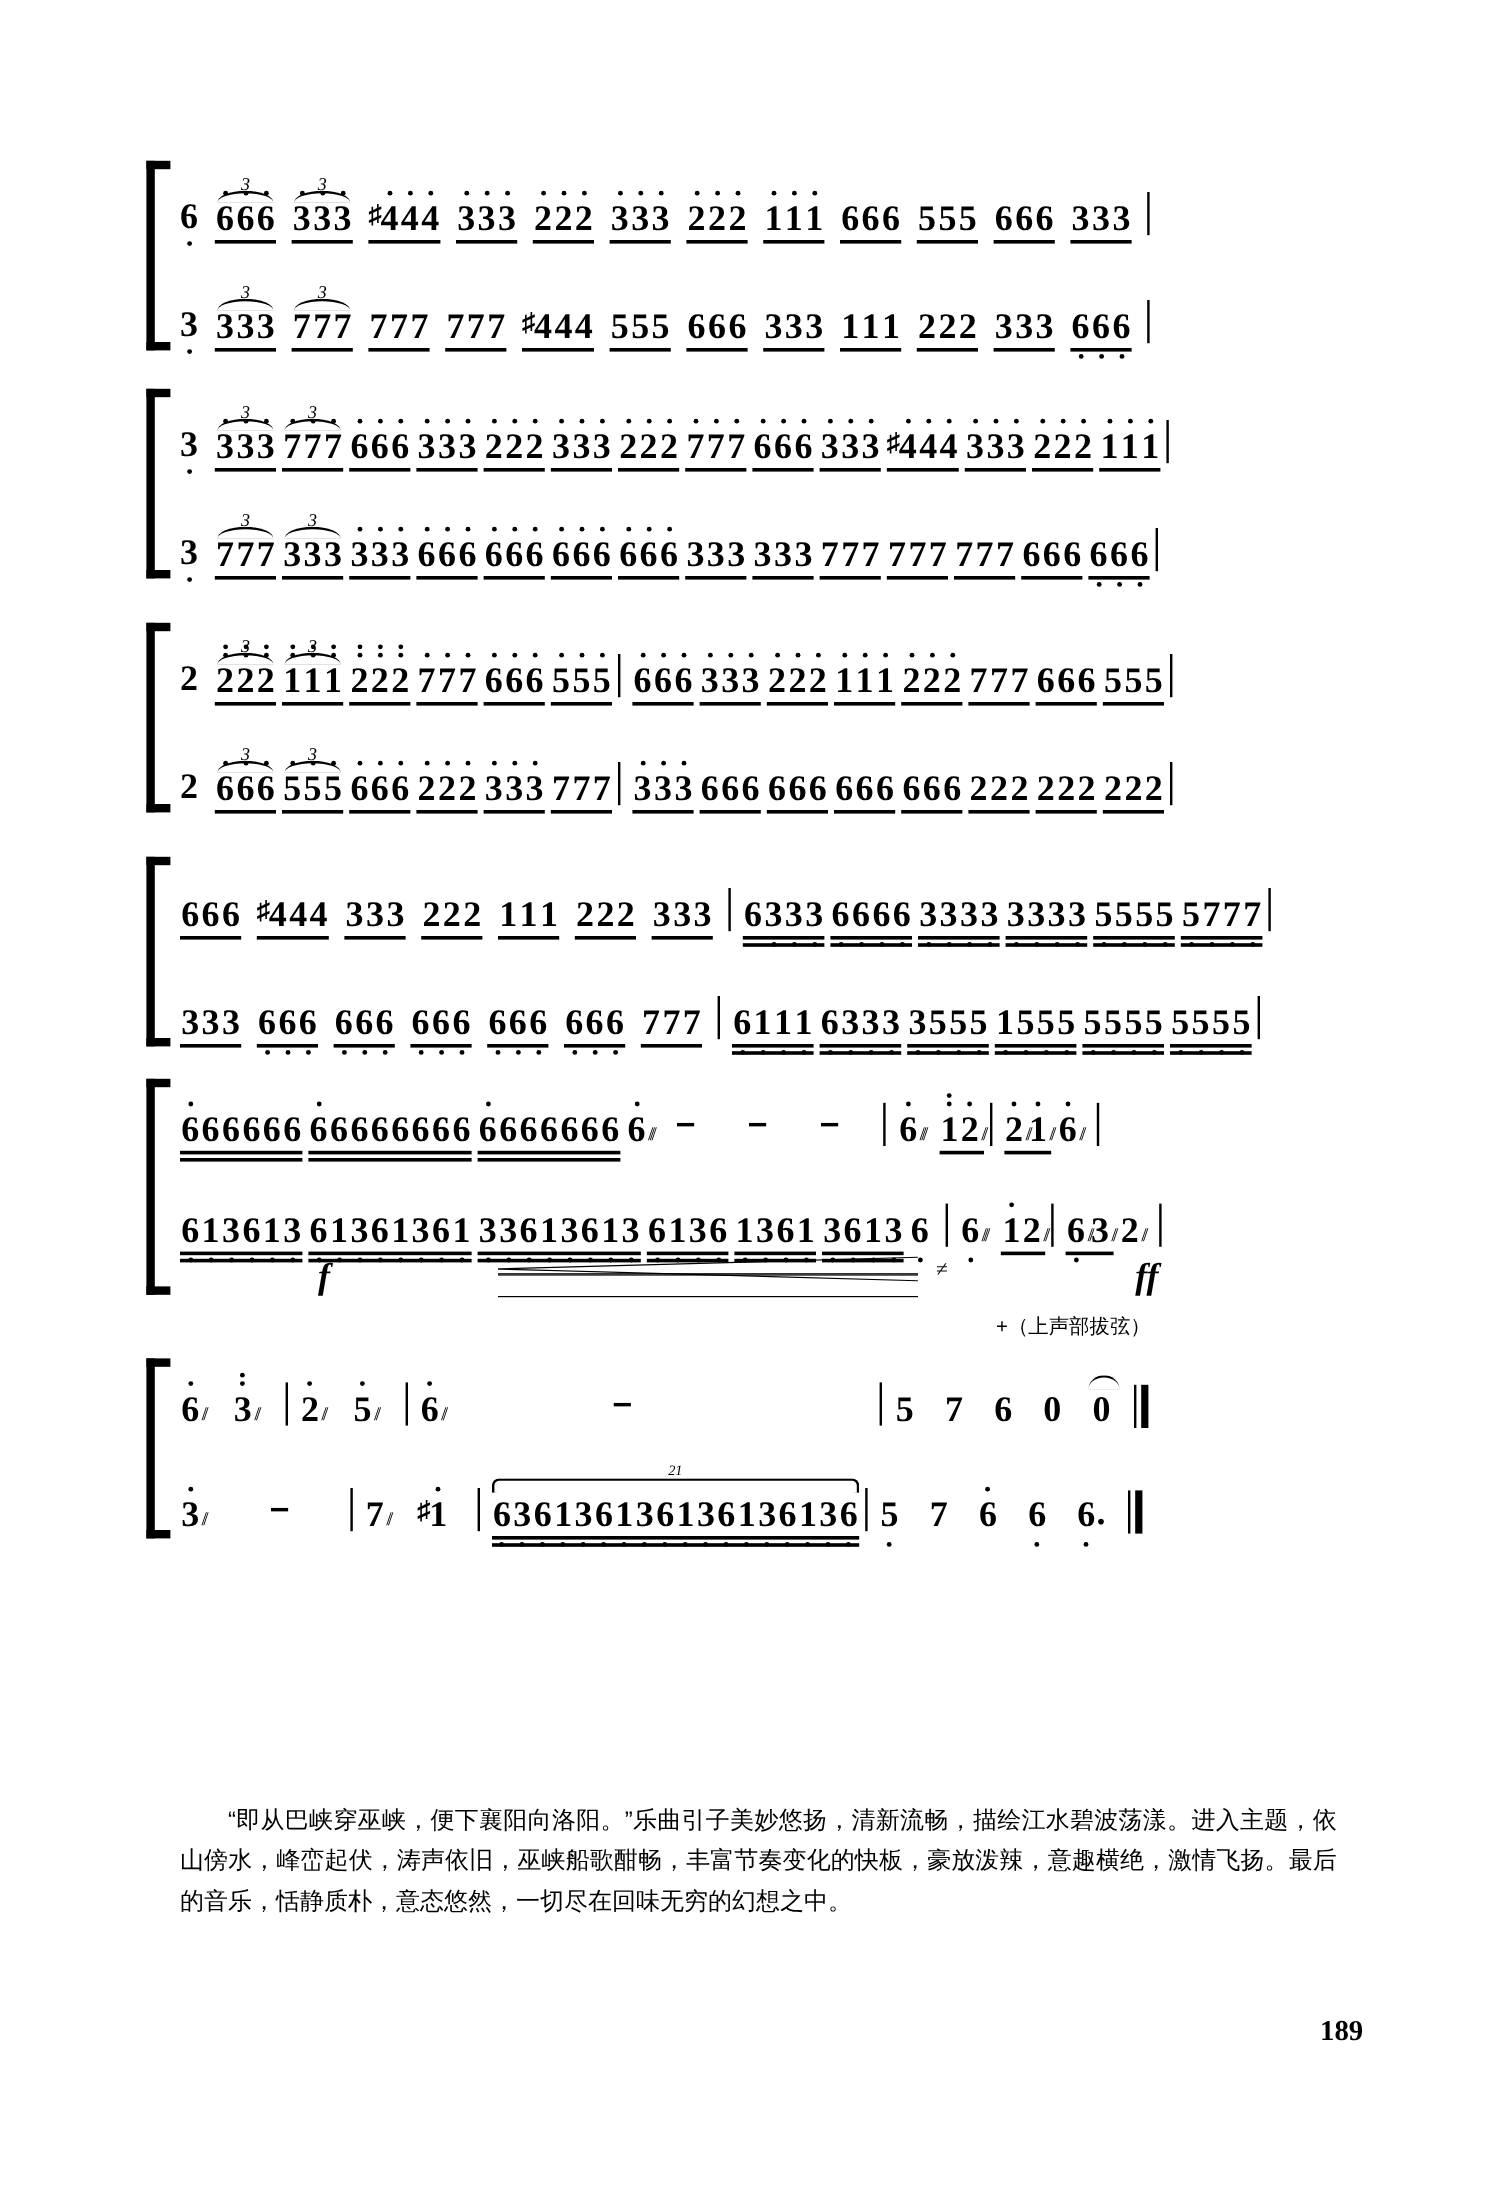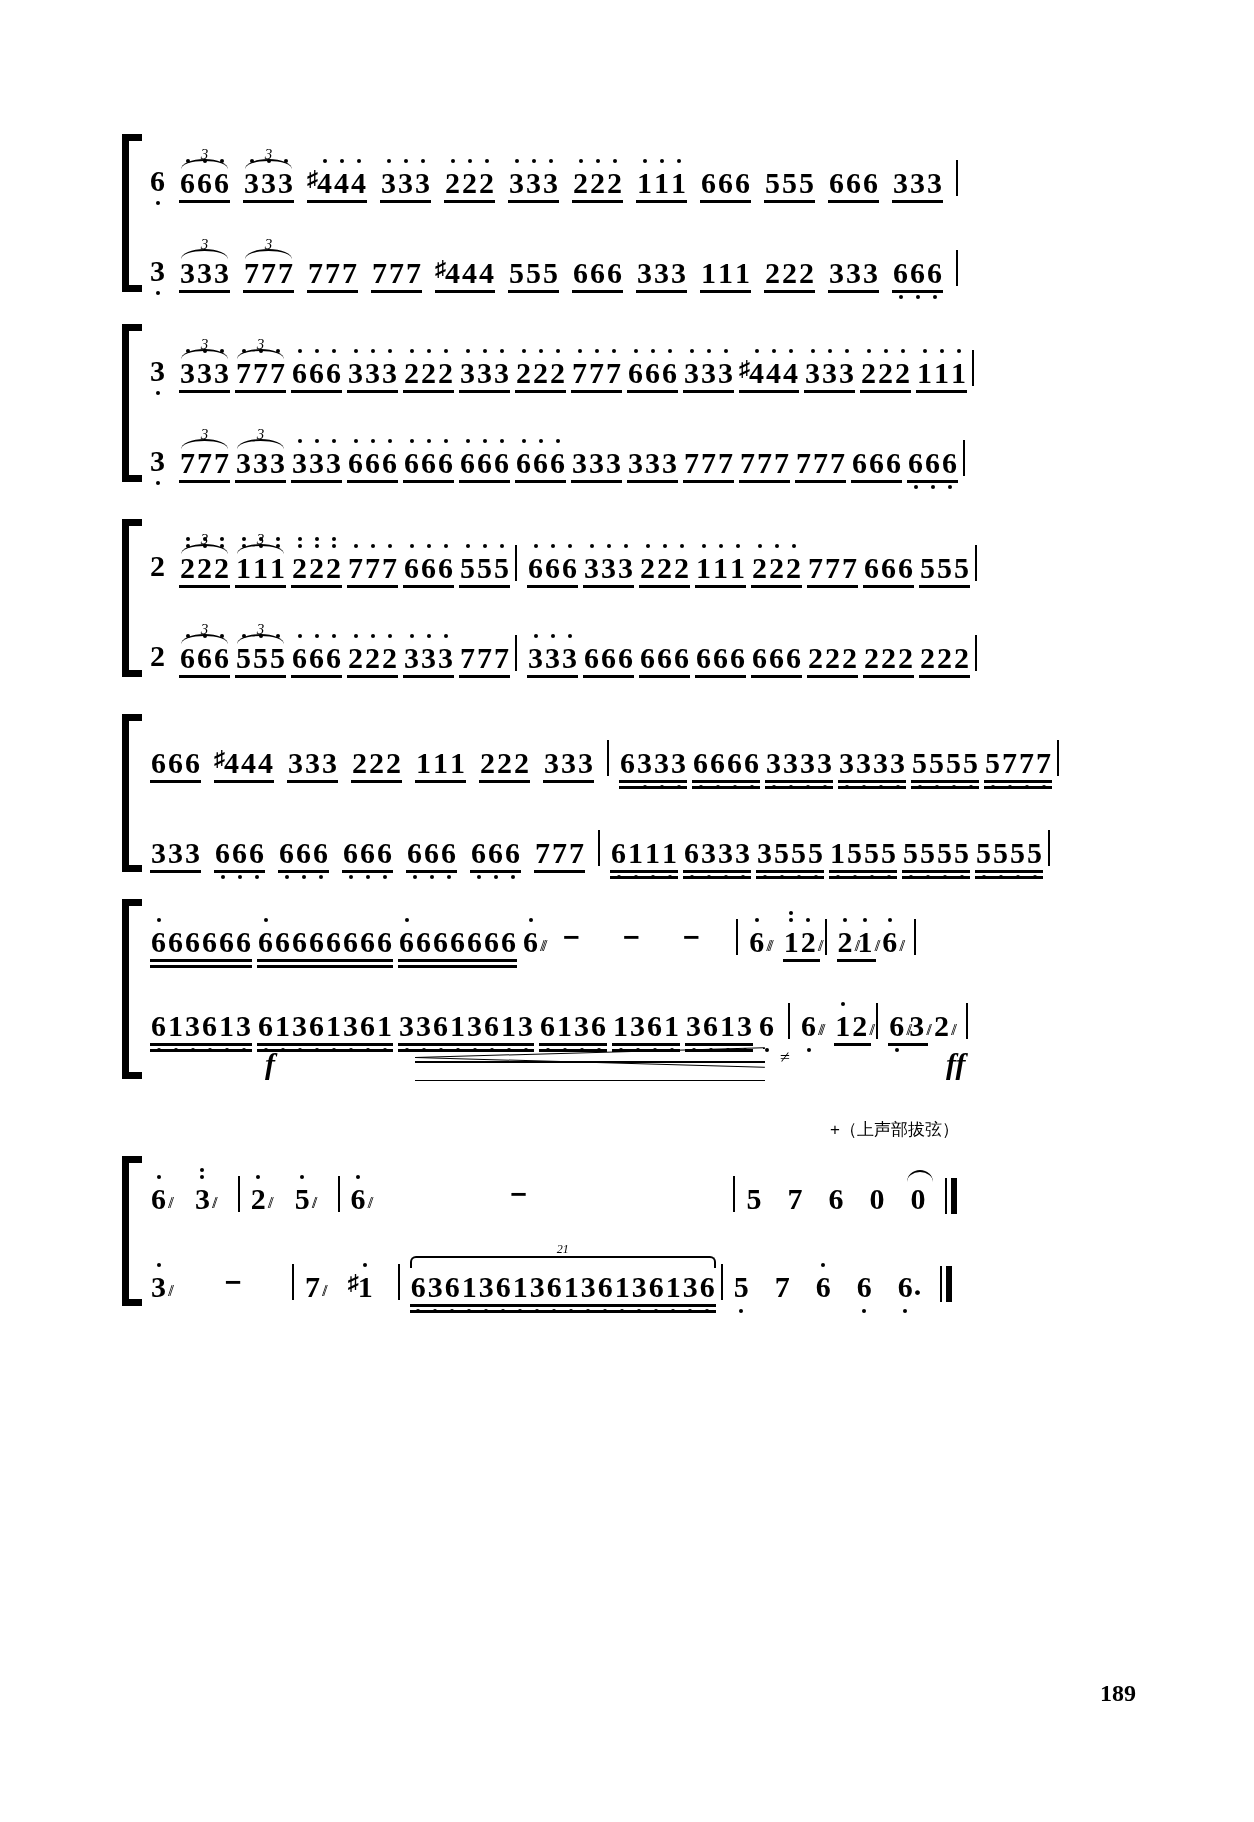--- a/index.html
+++ b/index.html
@@ -1044,21 +1044,21 @@
     <div style="position:relative; height:34px; margin-left:140px;">
       <span class="dyn" style="position:absolute; left:15px; top:-2px;">f</span>
       <span class="hairpin" style="left:165px; top:12px; width:350px; height:18px; border-top:1.5px solid #000; border-bottom:1.5px solid #000; transform: perspective(400px);"></span>
       <span style="position:absolute; left:165px; top:8px; width:350px; height:0; border-top:1.5px solid #000; transform: rotate(-1.6deg); transform-origin:left center;"></span>
       <span style="position:absolute; left:165px; top:8px; width:350px; height:0; border-top:1.5px solid #000; transform: rotate(1.6deg); transform-origin:left center;"></span>
       <span style="position:absolute; left:530px; top:-2px; font-size:18px;">≠</span>
       <span class="dyn" style="position:absolute; left:660px; top:-2px;margin-left:36px;">ff</span>
     </div>
   </div>
 
-  <div class="system" style="position:absolute; left:0; top:1120px; width:1242px;">
+  <div class="system" style="position:absolute; left:0; top:1096px; width:1242px;">
     <div class="brace" style="top:32px;">
       <div class="hookTop"></div>
         <div class="bar"></div>
         <div class="hookBot"></div>
     </div>
 
     <div class="annot" style="position:absolute; left:830px; top:-2px;">+（上声部拔弦）</div>
 
     <div class="staffline" style="margin-left:20px; margin-top:32px; height:70px;">
       <span class="grp wide">
@@ -1162,16 +1162,17 @@
           <span class="n dn">6</span>
           <span style="font-size:30px; font-weight:bold;">.</span>
         </span>
       <span class="endbar">
           <i></i>
           <i class="thick"></i>
         </span>
     </div>
   </div>
 
+  <div class="caption" style="top:1500px;">“即从巴峡穿巫峡，便下襄阳向洛阳。”乐曲引子美妙悠扬，清新流畅，描绘江水碧波荡漾。进入主题，依山傍水，峰峦起伏，涛声依旧，巫峡船歌酣畅，丰富节奏变化的快板，豪放泼辣，意趣横绝，激情飞扬。最后的音乐，恬静质朴，意态悠然，一切尽在回味无穷的幻想之中。</div>
 
   <div class="pageno" style="top:1680px;margin-left:36px;">189</div>
 
 </div>
 
 </body></html>

